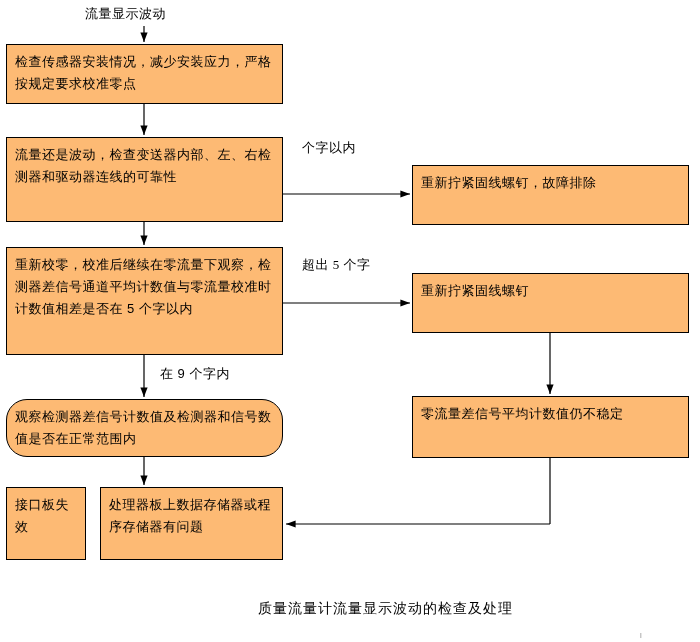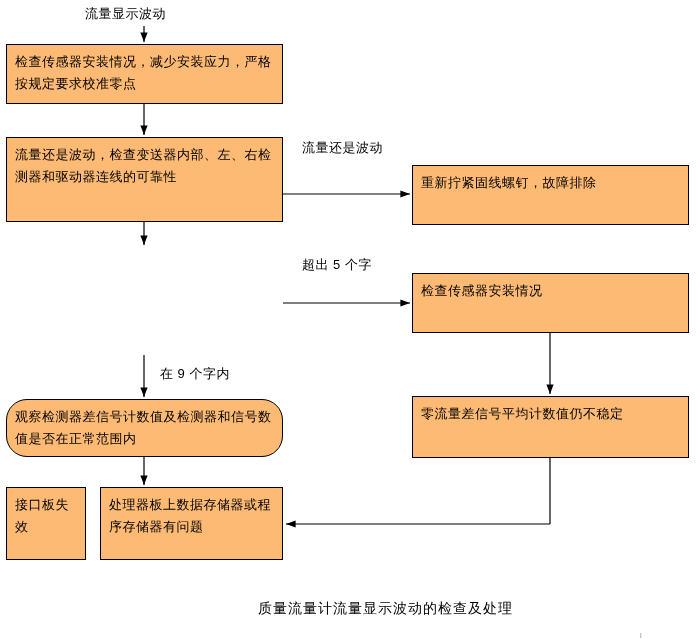--- a/index.html
+++ b/index.html
@@ -69,21 +69,21 @@
   #n-rezero { left: 6px;   top: 247px; width: 277px; height: 108px; }
   #n-observe{ left: 6px;   top: 399px; width: 277px; height: 58px; border-radius: 21px; }
   #n-iface  { left: 6px;   top: 487px; width: 80px;  height: 73px; }
   #n-proc   { left: 100px; top: 487px; width: 183px; height: 73px; }
   #n-screw  { left: 412px; top: 165px; width: 277px; height: 60px; }
   #n-recheck{ left: 412px; top: 273px; width: 277px; height: 60px; }
   #n-unstab { left: 412px; top: 396px; width: 277px; height: 62px; }
 
   #lbl-start   { left: 85px;  top: 5px; }
   #lbl-wire    { left: 302px; top: 139px; }
-  #lbl-exceed  { left: 302px; top: 256px; }
+  #lbl-exceed  { left: 302px; top: 256px; font-family: Liberation Serif, serif; }
   #lbl-within  { left: 160px; top: 365px; }
   #txt-title   { left: 258px; top: 600px; }
 </style>
 </head>
 <body>
 
 <div id="canvas">
 
   <svg class="arrows" xmlns="http://www.w3.org/2000/svg">
     <defs>
@@ -113,33 +113,34 @@
     <line x1="550" y1="524" x2="412" y2="524" stroke="#000000" stroke-width="1.2"></line>
   </svg>
 
   <div class="label" id="lbl-start">流量显示波动</div>
 
   <div class="node" id="n-check">检查传感器安装情况，减少安装应力，严格按规定要求校准零点</div>
   <div class="node" id="n-start">检查传感器安装情况，减少安装应力，严格按规定要求校准零点</div>
 
   <div class="node" id="n-check">流量还是波动，检查变送器内部、左、右检测器和驱动器连线的可靠性</div>
 
+  <div class="node" id="n-rezero">重新校零，校准后继续在零流量下观察，检测器差信号通道平均计数值与零流量校准时计数值相差是否在 5 个字以内</div>
 
   <div class="node" id="n-observe">观察检测器差信号计数值及检测器和信号数值是否在正常范围内</div>
 
   <div class="node" id="n-iface">接口板失效</div>
 
   <div class="node" id="n-proc">处理器板上数据存储器或程序存储器有问题</div>
 
   <div class="node" id="n-screw">重新拧紧固线螺钉，故障排除</div>
 
-  <div class="node" id="n-recheck">检查传感器安装情况</div>
+  <div class="node" id="n-recheck">重新拧紧固线螺钉</div>
 
   <div class="node" id="n-unstab">零流量差信号平均计数值仍不稳定</div>
 
-  <div class="label" id="lbl-wire">流量还是波动</div>
+  <div class="label" id="lbl-wire">个字以内</div>
   <div class="label" id="lbl-exceed">超出 5 个字</div>
   <div class="label" id="lbl-within">在 9 个字内</div>
 
   <div class="title-text" id="txt-title">质量流量计流量显示波动的检查及处理</div>
 
   <div class="corner-mark">।</div>
 </div>
 
 </body></html>

